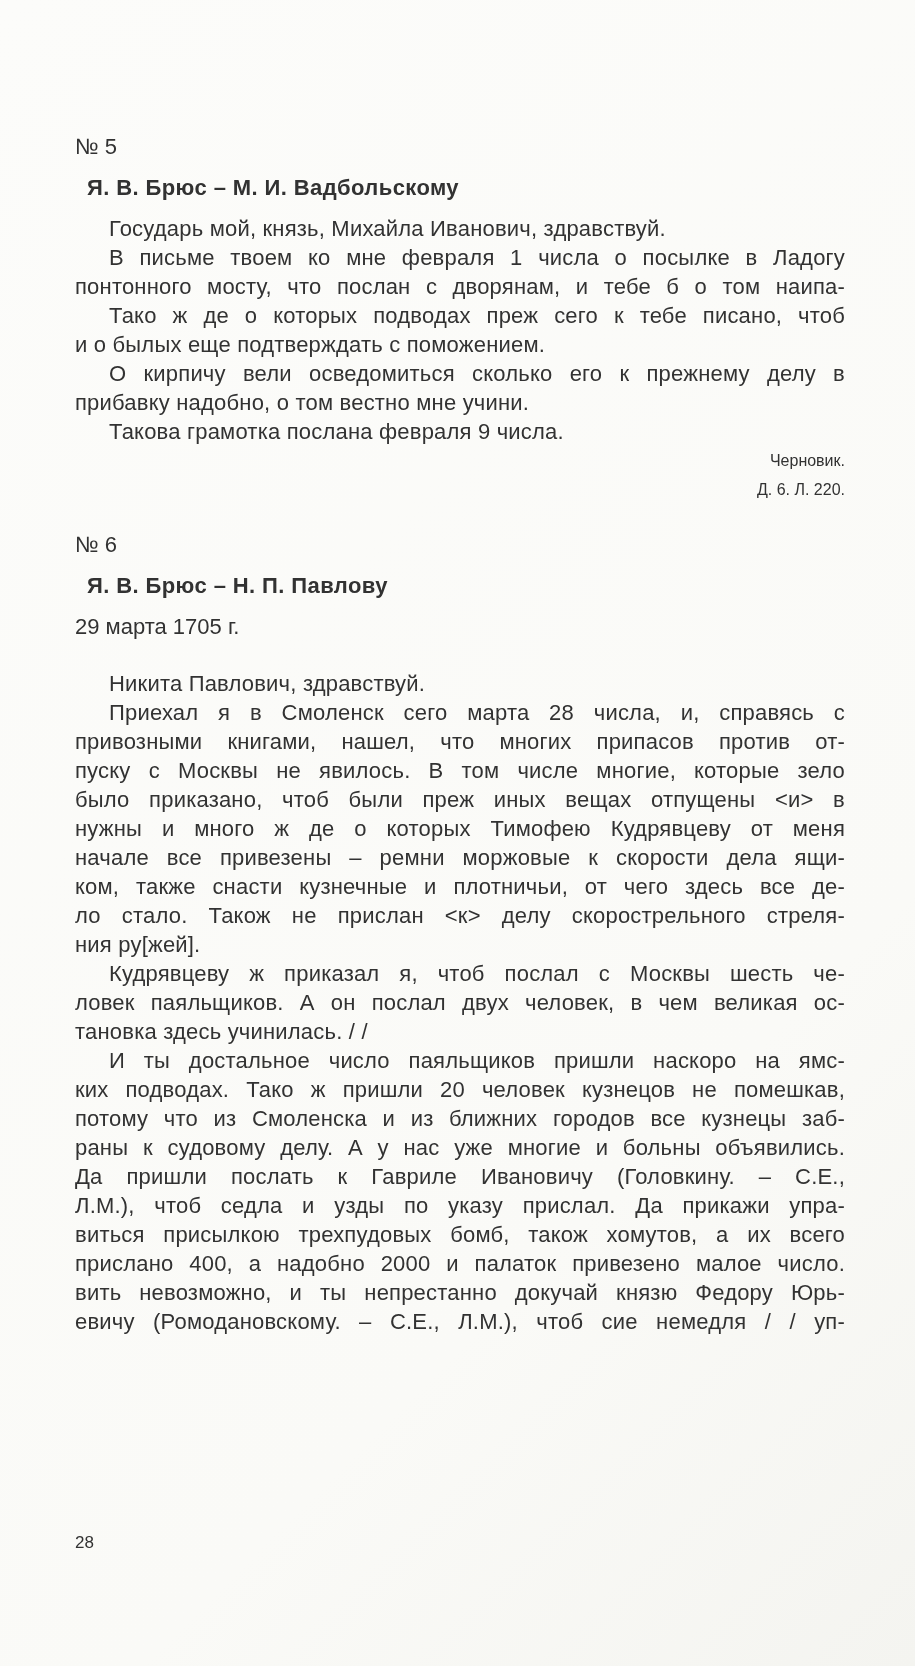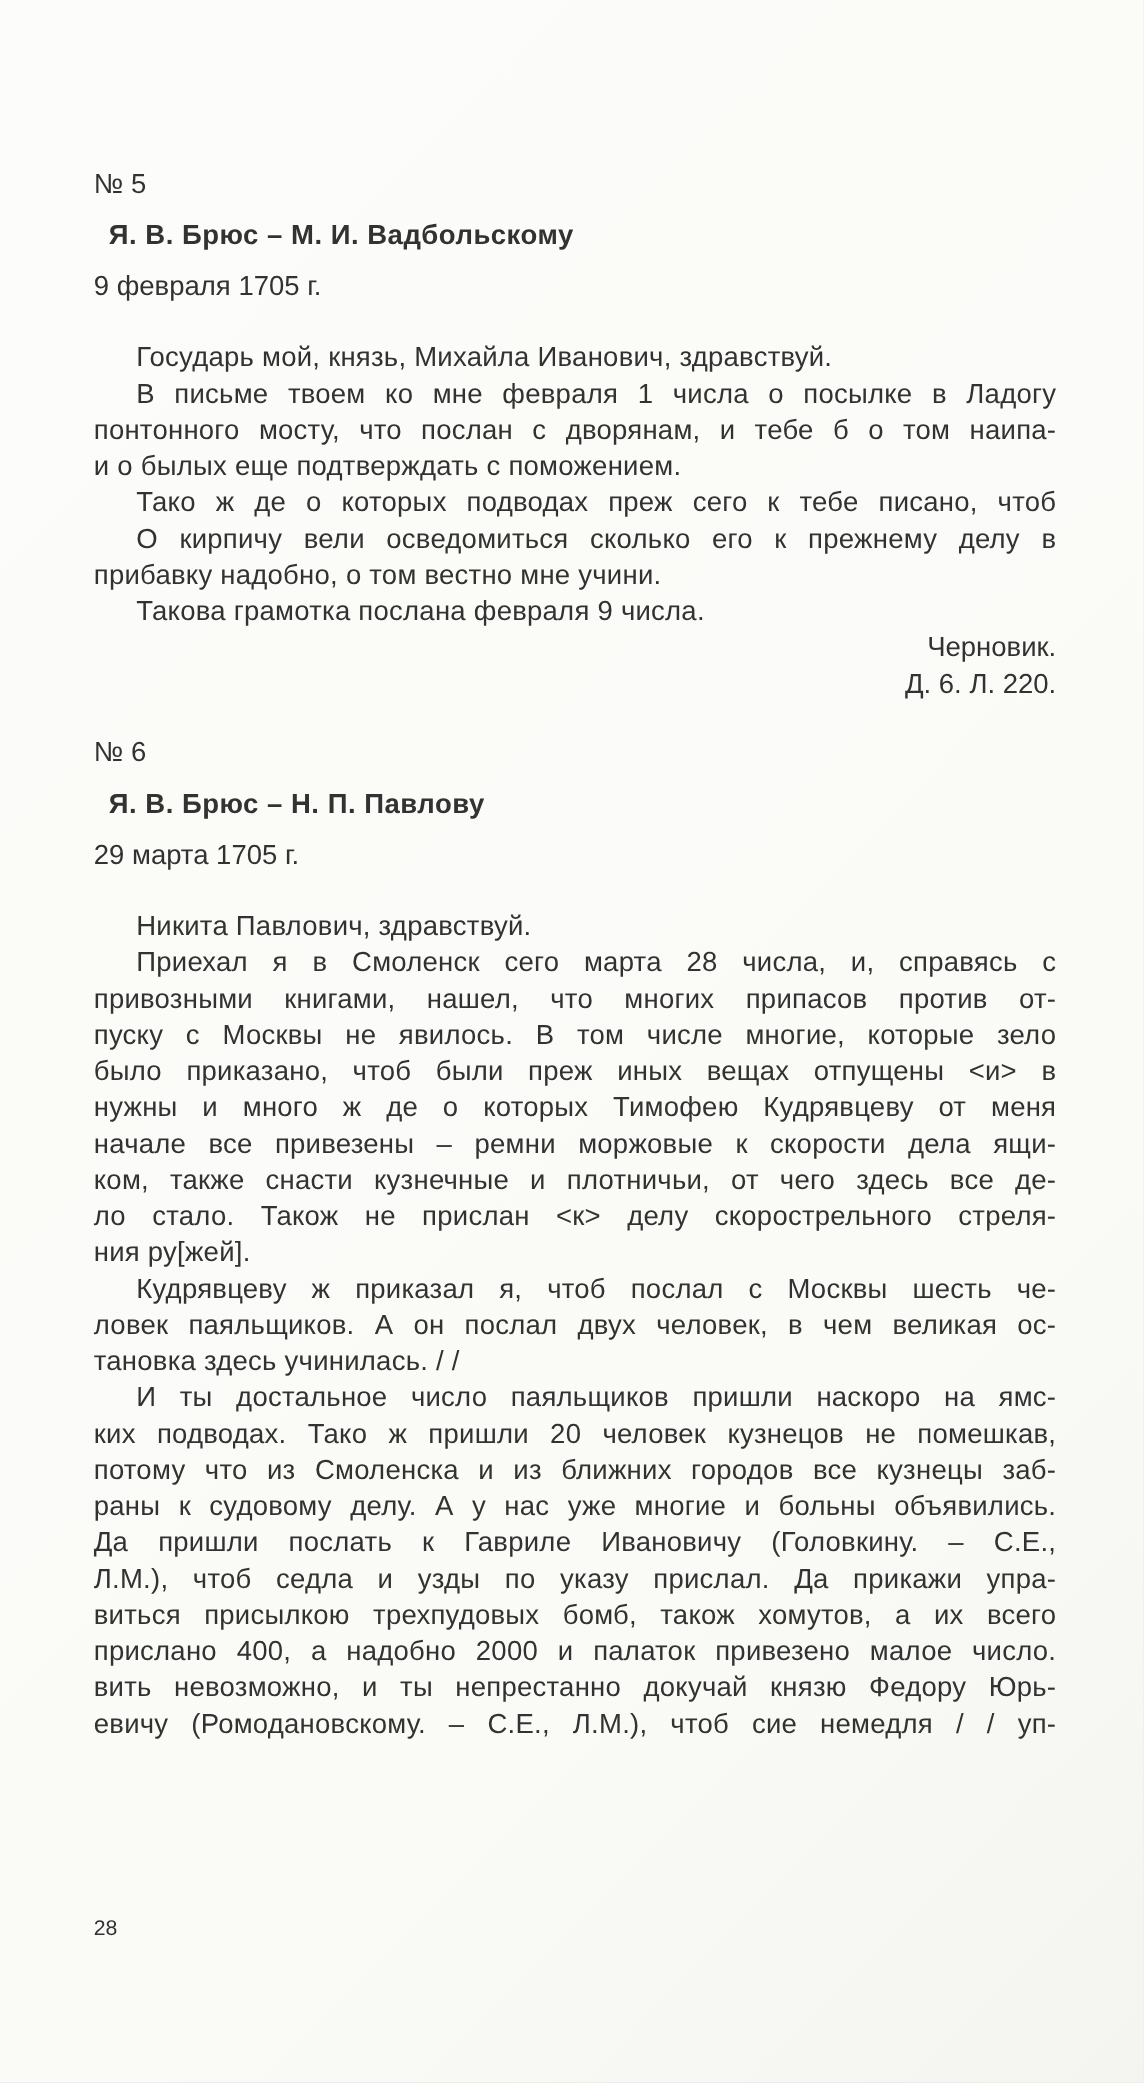--- a/index.html
+++ b/index.html
@@ -48,21 +48,21 @@
     text-align: justify;
     text-align-last: justify;
   }
   .line.indent {
     padding-left: 34px;
   }
   .line.indent.just {
     text-indent: 0;
   }
   .sig-line {
-    font-size: 22px;
+    font-size: 16px;
     line-height: 29px;
     text-align: right;
   }
   .letter + .letter {
     margin-top: 26px;
   }
   .page-number {
     position: absolute;
     left: 75px;
     top: 1528px;
@@ -72,32 +72,31 @@
 </style>
 </head>
 <body>
 
 <div class="page">
   <div class="content">
 
     <section class="letter">
       <div class="letter-no">№ 5</div>
       <h2 class="letter-title">Я. В. Брюс – М. И. Вадбольскому</h2>
-      <div class="letter-date">9 февраля 1705 г.</div>
       <div class="letter-body">
           <div class="para">
             <div class="line indent">Государь мой, князь, Михайла Иванович, здравствуй.</div>
           </div>
           <div class="para">
             <div class="line indent just">В письме твоем ко мне февраля 1 числа о посылке в Ладогу</div>
             <div class="line just">понтонного мосту, что послан с дворянам, и тебе б о том наипа-</div>
           </div>
           <div class="para">
+            <div class="line indent just">Тако ж де о которых подводах преж сего к тебе писано, чтоб</div>
             <div class="line">и о былых еще подтверждать с поможением.</div>
-            <div class="line indent just">Тако ж де о которых подводах преж сего к тебе писано, чтоб</div>
           </div>
           <div class="para">
             <div class="line indent just">О кирпичу вели осведомиться сколько его к прежнему делу в</div>
             <div class="line">прибавку надобно, о том вестно мне учини.</div>
           </div>
           <div class="para">
             <div class="line indent">Такова грамотка послана февраля 9 числа.</div>
           </div>
         </div>
       <div class="letter-sig">

